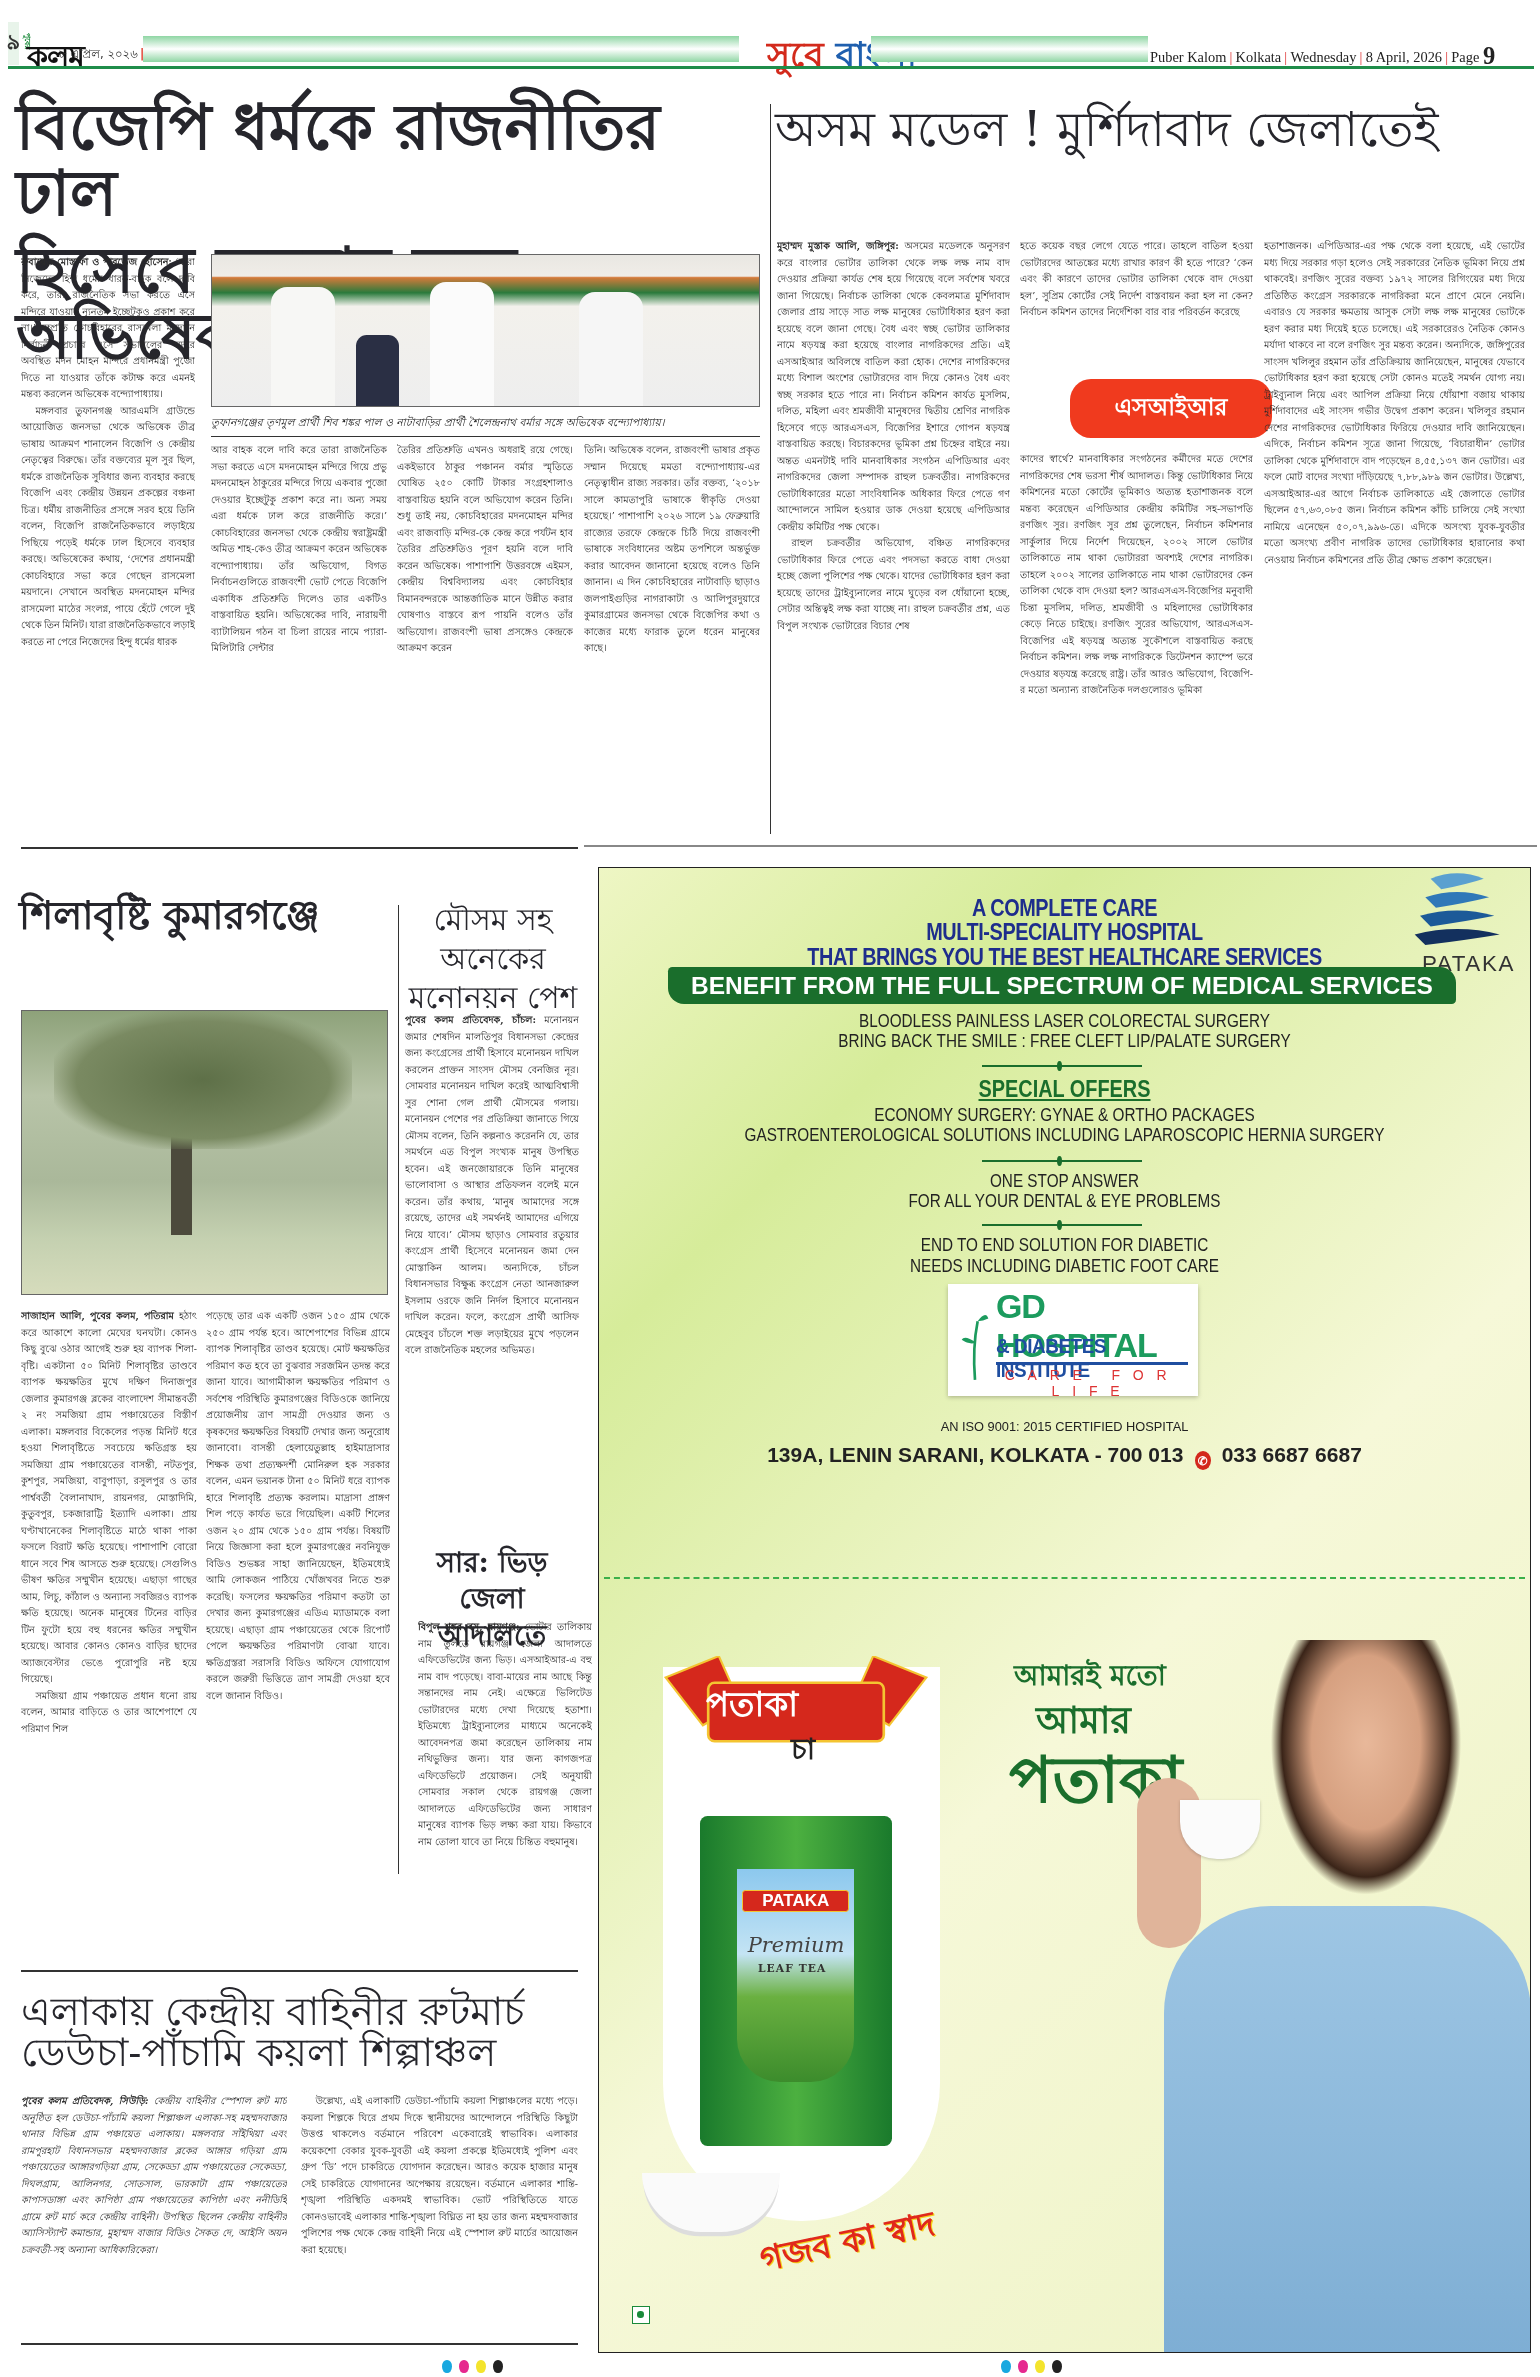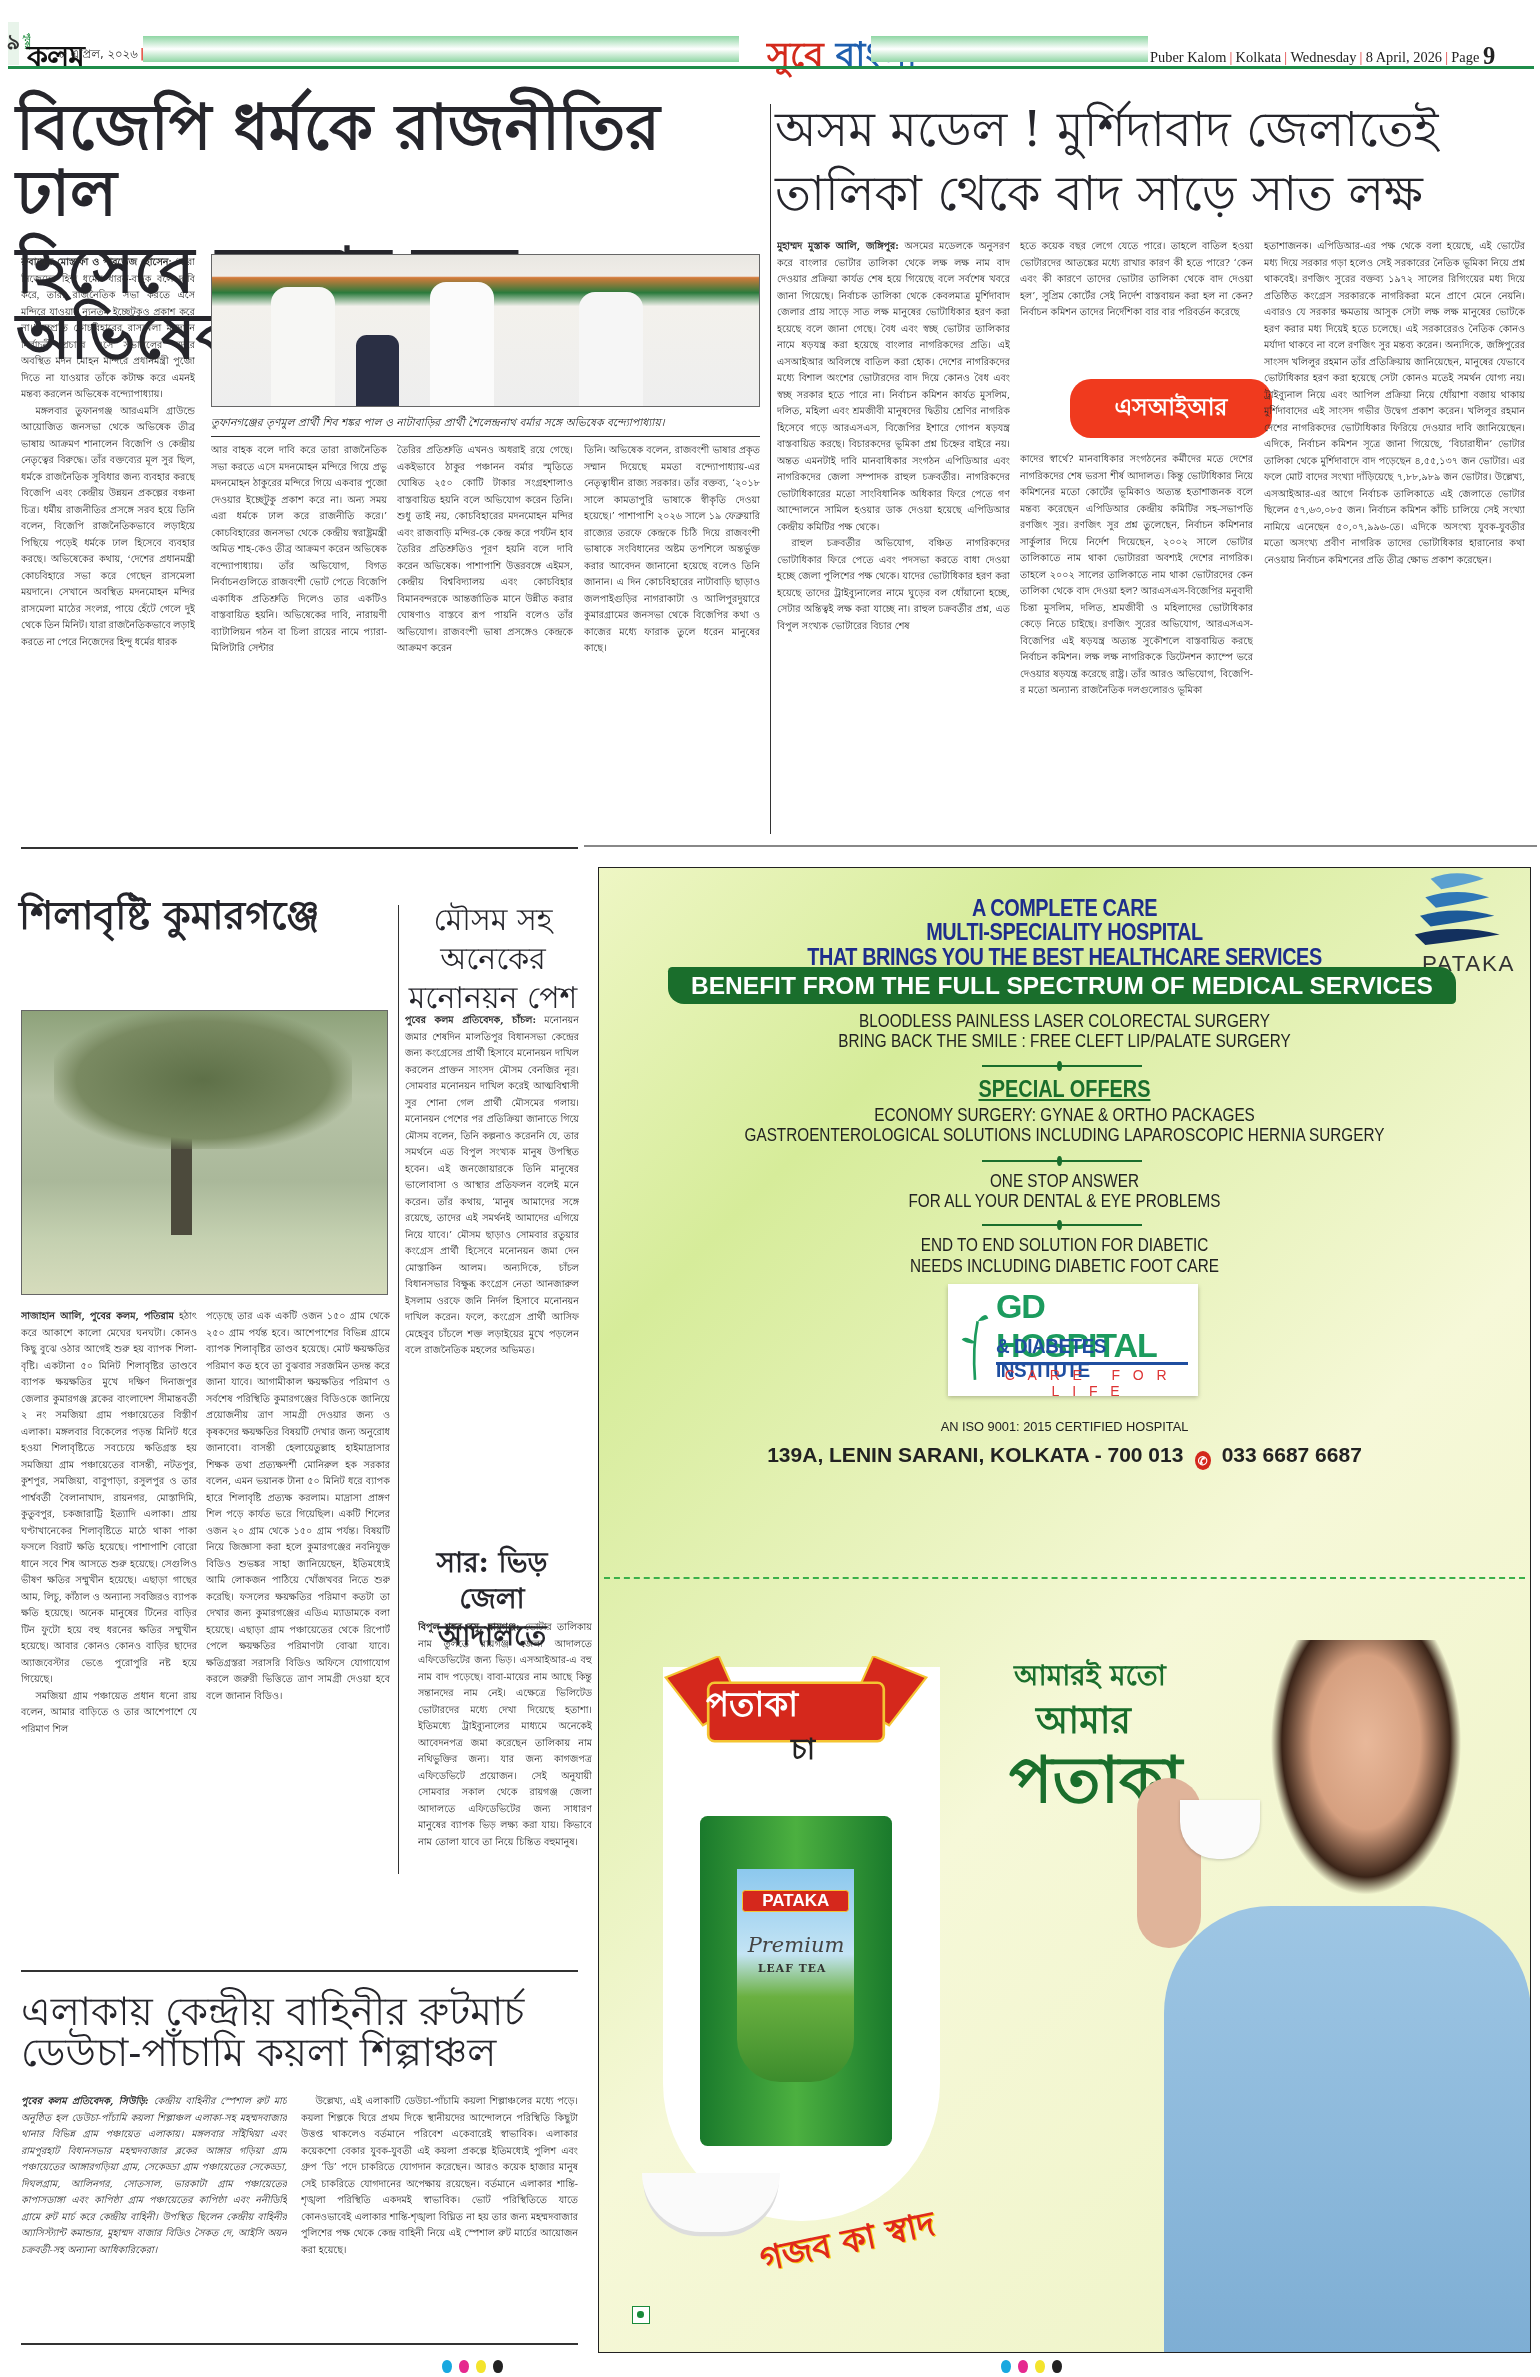--- a/index.html
+++ b/index.html
@@ -119,21 +119,20 @@
   <div class="abs" style="left:367px;top:37px;width:64px;height:116px;background:#f6f6f6;border-radius:16px 16px 0 0;"></div>
 </div>
 <div class="abs caption" style="left:211px;top:414px;width:549px;">তুফানগঞ্জের তৃণমুল প্রার্থী শিব শঙ্কর পাল ও নাটাবাড়ির প্রার্থী শৈলেন্দ্রনাথ বর্মার সঙ্গে অভিষেক বন্দ্যোপাধ্যায়।</div>
 
 <div class="abs body-text" style="left:211px;top:442px;width:176px;height:394px;overflow:hidden;">আর বাহক বলে দাবি করে তারা রাজনৈতিক সভা করতে এসে মদনমোহন মন্দিরে গিয়ে প্রভু মদনমোহন ঠাকুরের মন্দিরে গিয়ে একবার পুজো দেওয়ার ইচ্ছেটুকু প্রকাশ করে না। অন্য সময় এরা ধর্মকে ঢাল করে রাজনীতি করে।’ কোচবিহারের জনসভা থেকে কেন্দ্রীয় স্বরাষ্ট্রমন্ত্রী অমিত শাহ-কেও তীব্র আক্রমণ করেন অভিষেক বন্দ্যোপাধ্যায়। তাঁর অভিযোগ, বিগত নির্বাচনগুলিতে রাজবংশী ভোট পেতে বিজেপি একাধিক প্রতিশ্রুতি দিলেও তার একটিও বাস্তবায়িত হয়নি। অভিষেকের দাবি, নারায়ণী ব্যাটালিয়ন গঠন বা চিলা রায়ের নামে প্যারা-মিলিটারি সেন্টার</div>
 <div class="abs body-text" style="left:397px;top:442px;width:176px;height:394px;overflow:hidden;">তৈরির প্রতিশ্রুতি এখনও অধরাই রয়ে গেছে। একইভাবে ঠাকুর পঞ্চানন বর্মার স্মৃতিতে ঘোষিত ২৫০ কোটি টাকার সংগ্রহশালাও বাস্তবায়িত হয়নি বলে অভিযোগ করেন তিনি। শুধু তাই নয়, কোচবিহারের মদনমোহন মন্দির এবং রাজবাড়ি মন্দির-কে কেন্দ্র করে পর্যটন হাব তৈরির প্রতিশ্রুতিও পূরণ হয়নি বলে দাবি করেন অভিষেক। পাশাপাশি উত্তরবঙ্গে এইমস, কেন্দ্রীয় বিশ্ববিদ্যালয় এবং কোচবিহার বিমানবন্দরকে আন্তর্জাতিক মানে উন্নীত করার ঘোষণাও বাস্তবে রূপ পায়নি বলেও তাঁর অভিযোগ। রাজবংশী ভাষা প্রসঙ্গেও কেন্দ্রকে আক্রমণ করেন</div>
 <div class="abs body-text" style="left:584px;top:442px;width:176px;height:394px;overflow:hidden;">তিনি। অভিষেক বলেন, রাজবংশী ভাষার প্রকৃত সম্মান দিয়েছে মমতা বন্দ্যোপাধ্যায়-এর নেতৃত্বাধীন রাজ্য সরকার। তাঁর বক্তব্য, ‘২০১৮ সালে কামতাপুরি ভাষাকে স্বীকৃতি দেওয়া হয়েছে।’ পাশাপাশি ২০২৬ সালে ১৯ ফেব্রুয়ারি রাজ্যের তরফে কেন্দ্রকে চিঠি দিয়ে রাজবংশী ভাষাকে সংবিধানের অষ্টম তপশিলে অন্তর্ভুক্ত করার আবেদন জানানো হয়েছে বলেও তিনি জানান। এ দিন কোচবিহারের নাটাবাড়ি ছাড়াও জলপাইগুড়ির নাগরাকাটা ও আলিপুরদুয়ারে কুমারগ্রামের জনসভা থেকে বিজেপির কথা ও কাজের মধ্যে ফারাক তুলে ধরেন মানুষের কাছে।</div>
 
 <div class="abs h-big" style="left:775px;top:104px;width:756px;font-size:48px;font-weight:normal;">
   <div>অসম মডেল ! মুর্শিদাবাদ জেলাতেই</div>
-  <div style="margin-top:14px;">তালিকা থেকে বাদ সাড়ে সাত লক্ষ</div>
 </div>
 
 <div class="abs body-text" style="left:777px;top:238px;width:233px;height:596px;overflow:hidden;">
   <span class="byline">মুহাম্মদ মুস্তাক আলি, জঙ্গিপুর:</span>
   <span>অসমের মডেলকে অনুসরণ করে বাংলার ভোটার তালিকা থেকে লক্ষ লক্ষ নাম বাদ দেওয়ার প্রক্রিয়া কার্যত শেষ হয়ে গিয়েছে বলে সর্বশেষ খবরে জানা গিয়েছে। নির্বাচক তালিকা থেকে কেবলমাত্র মুর্শিদাবাদ জেলার প্রায় সাড়ে সাত লক্ষ মানুষের ভোটাধিকার হরণ করা হয়েছে বলে জানা গেছে। বৈধ এবং স্বচ্ছ ভোটার তালিকার নামে ষড়যন্ত্র করা হয়েছে বাংলার নাগরিকদের প্রতি। এই এসআইআর অবিলম্বে বাতিল করা হোক। দেশের নাগরিকদের মধ্যে বিশাল অংশের ভোটারদের বাদ দিয়ে কোনও বৈধ এবং স্বচ্ছ সরকার হতে পারে না। নির্বাচন কমিশন কার্যত মুসলিম, দলিত, মহিলা এবং শ্রমজীবী মানুষদের দ্বিতীয় শ্রেণির নাগরিক হিসেবে গড়ে আরএসএস, বিজেপির ইশারে গোপন ষড়যন্ত্র বাস্তবায়িত করছে। বিচারকদের ভূমিকা প্রশ্ন চিহ্নের বাইরে নয়। অন্তত এমনটাই দাবি মানবাধিকার সংগঠন এপিডিআর এবং নাগরিকদের জেলা সম্পাদক রাহুল চক্রবর্তীর। নাগরিকদের ভোটাধিকারের মতো সাংবিধানিক অধিকার ফিরে পেতে গণ আন্দোলনে সামিল হওয়ার ডাক দেওয়া হয়েছে এপিডিআর কেন্দ্রীয় কমিটির পক্ষ থেকে।</span>
   <span style="display:block;text-indent:1.5em;">রাহুল চক্রবর্তীর অভিযোগ, বঞ্চিত নাগরিকদের ভোটাধিকার ফিরে পেতে এবং পদসভা করতে বাধা দেওয়া হচ্ছে জেলা পুলিশের পক্ষ থেকে। যাদের ভোটাধিকার হরণ করা হয়েছে তাদের ট্রাইব্যুনালের নামে ঘুড়ের বল ধোঁয়ানো হচ্ছে, সেটার অন্তিত্বই লক্ষ করা যাচ্ছে না। রাহুল চক্রবর্তীর প্রশ্ন, এত বিপুল সংখ্যক ভোটারের বিচার শেষ</span>
 </div>
 <div class="abs body-text" style="left:1020px;top:238px;width:233px;height:138px;overflow:hidden;">হতে কয়েক বছর লেগে যেতে পারে। তাহলে বাতিল হওয়া ভোটারদের আতঙ্কের মধ্যে রাখার কারণ কী হতে পারে? ‘কেন এবং কী কারণে তাদের ভোটার তালিকা থেকে বাদ দেওয়া হল’, সুপ্রিম কোর্টের সেই নির্দেশ বাস্তবায়ন করা হল না কেন? নির্বাচন কমিশন তাদের নির্দেশিকা বার বার পরিবর্তন করেছে</div>
 <div class="abs sir-badge" style="left:1034px;top:379px;width:202px;height:59px;">এসআইআর</div>
 <div class="abs body-text" style="left:1020px;top:451px;width:233px;height:383px;overflow:hidden;">কাদের স্বার্থে? মানবাধিকার সংগঠনের কর্মীদের মতে দেশের নাগরিকদের শেষ ভরসা শীর্ষ আদালত। কিন্তু ভোটাধিকার নিয়ে কমিশনের মতো কোর্টের ভূমিকাও অত্যন্ত হতাশাজনক বলে মন্তব্য করেছেন এপিডিআর কেন্দ্রীয় কমিটির সহ-সভাপতি রণজিৎ সুর। রণজিৎ সুর প্রশ্ন তুলেছেন, নির্বাচন কমিশনার সার্কুলার দিয়ে নির্দেশ দিয়েছেন, ২০০২ সালে ভোটার তালিকাতে নাম থাকা ভোটাররা অবশ্যই দেশের নাগরিক। তাহলে ২০০২ সালের তালিকাতে নাম থাকা ভোটারদের কেন তালিকা থেকে বাদ দেওয়া হল? আরএসএস-বিজেপির মনুবাদী চিন্তা মুসলিম, দলিত, শ্রমজীবী ও মহিলাদের ভোটাধিকার কেড়ে নিতে চাইছে। রণজিৎ সুরের অভিযোগ, আরএসএস-বিজেপির এই ষড়যন্ত্র অত্যন্ত সুকৌশলে বাস্তবায়িত করছে নির্বাচন কমিশন। লক্ষ লক্ষ নাগরিককে ডিটেনশন ক্যাম্পে ভরে দেওয়ার ষড়যন্ত্র করেছে রাষ্ট্র। তাঁর আরও অভিযোগ, বিজেপি-র মতো অন্যান্য রাজনৈতিক দলগুলোরও ভূমিকা</div>

